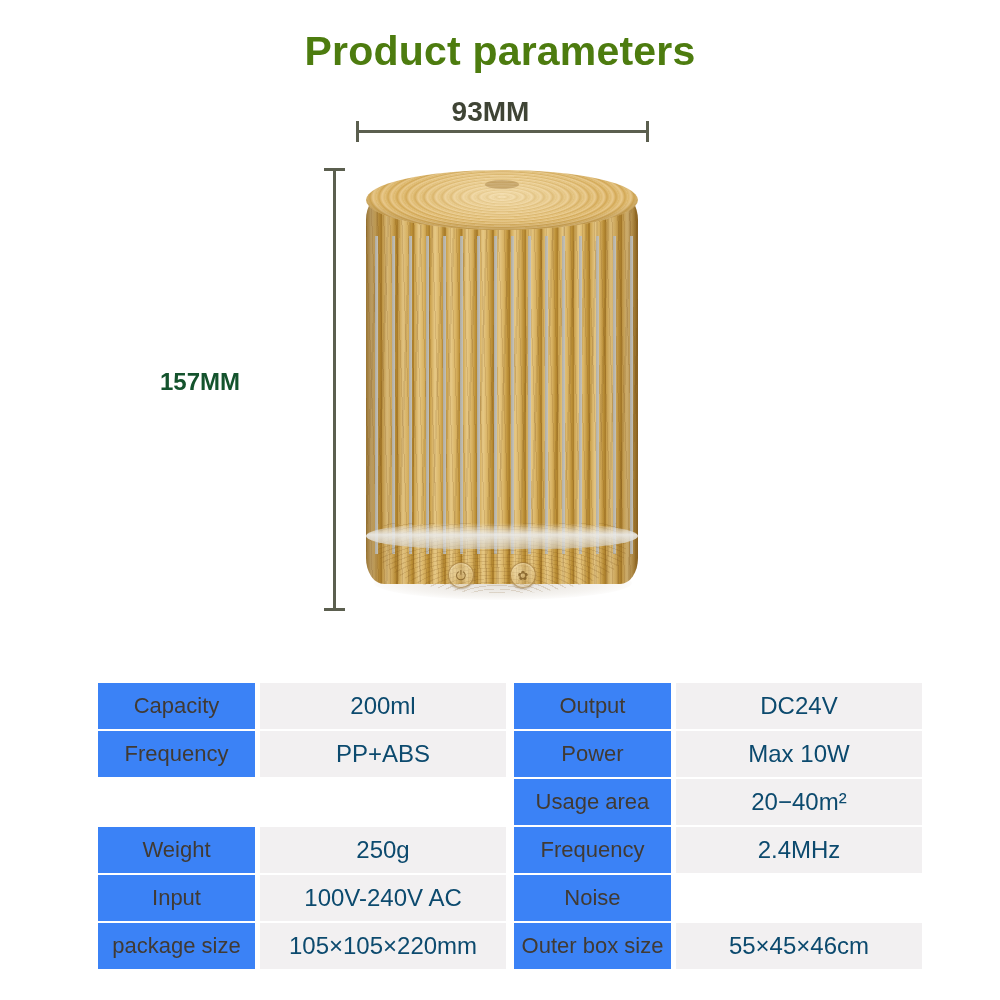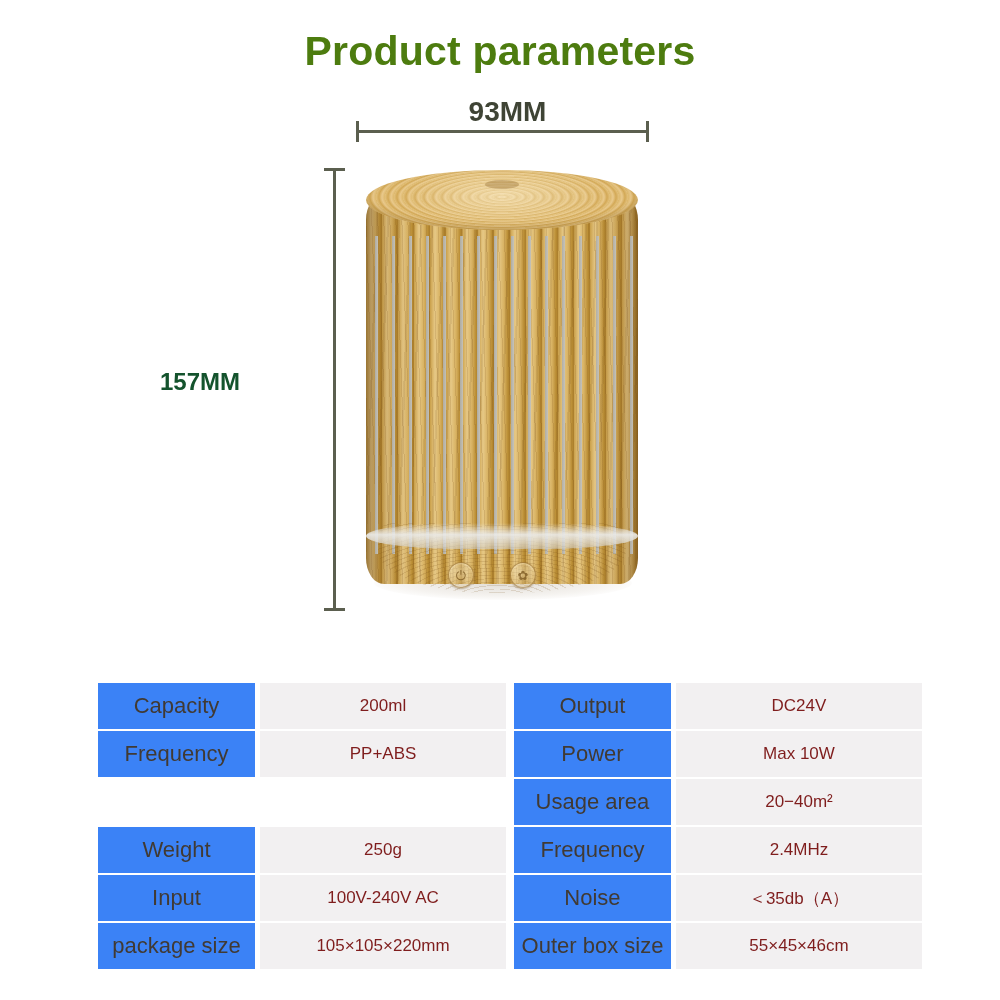--- a/index.html
+++ b/index.html
@@ -43,21 +43,21 @@
     top: 121px;
     width: 3px;
     height: 21px;
     background: #5b5f4f;
   }
   .dim-cap-h.left  { left: 356px; }
   .dim-cap-h.right { left: 646px; }
 
   #dim-width-label {
     position: absolute;
-    left: 361px;
+    left: 344px;
     top: 96px;
     width: 293px;
     text-align: center;
     font-size: 28px;
     font-weight: bold;
     color: #3f4435;
   }
 
   .dim-line-v {
     position: absolute;
@@ -270,22 +270,22 @@
   .spec-gap {
     width: 5px;
     background: #ffffff;
   }
   .spec-value {
     flex: 1;
     background: #f2f0f1;
     display: flex;
     align-items: center;
     justify-content: center;
-    font-size: 17px;
-    color: #7f1d1d;
+    font-size: 24px;
+    color: #0c4a6e;
     white-space: nowrap;
   }
   .pair-gap { width: 8px; background: #ffffff; }
 </style>
 </head>
 <body>
 
 <div id="page-title">Product parameters</div>
 
 <div class="dim-line-h"></div>
@@ -382,21 +382,20 @@
   <div class="spec-row">
     <div class="spec-pair">
       <div class="spec-label">Input</div>
       <div class="spec-gap"></div>
       <div class="spec-value">100V-240V  AC</div>
     </div>
     <div class="pair-gap"></div>
     <div class="spec-pair">
       <div class="spec-label">Noise</div>
       <div class="spec-gap"></div>
-      <div class="spec-value">＜35db（A）</div>
     </div>
   </div>
 
   <div class="spec-row">
     <div class="spec-pair">
       <div class="spec-label">package size</div>
       <div class="spec-gap"></div>
       <div class="spec-value">105×105×220mm</div>
     </div>
     <div class="pair-gap"></div>

